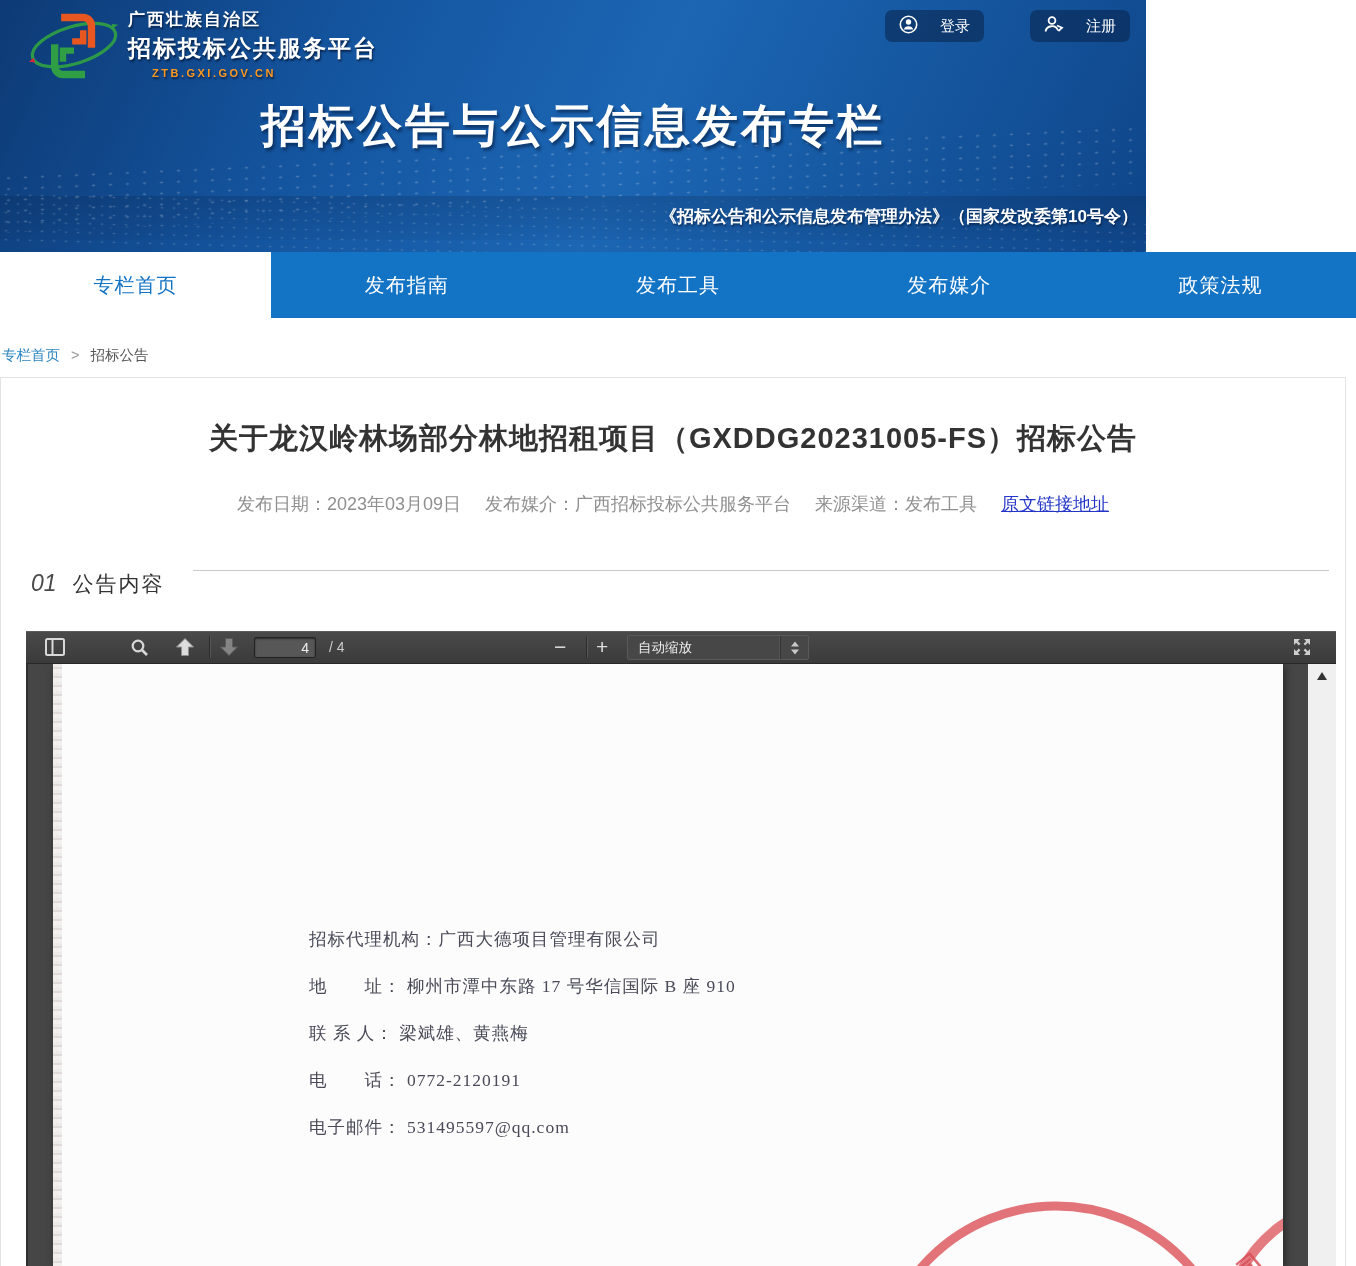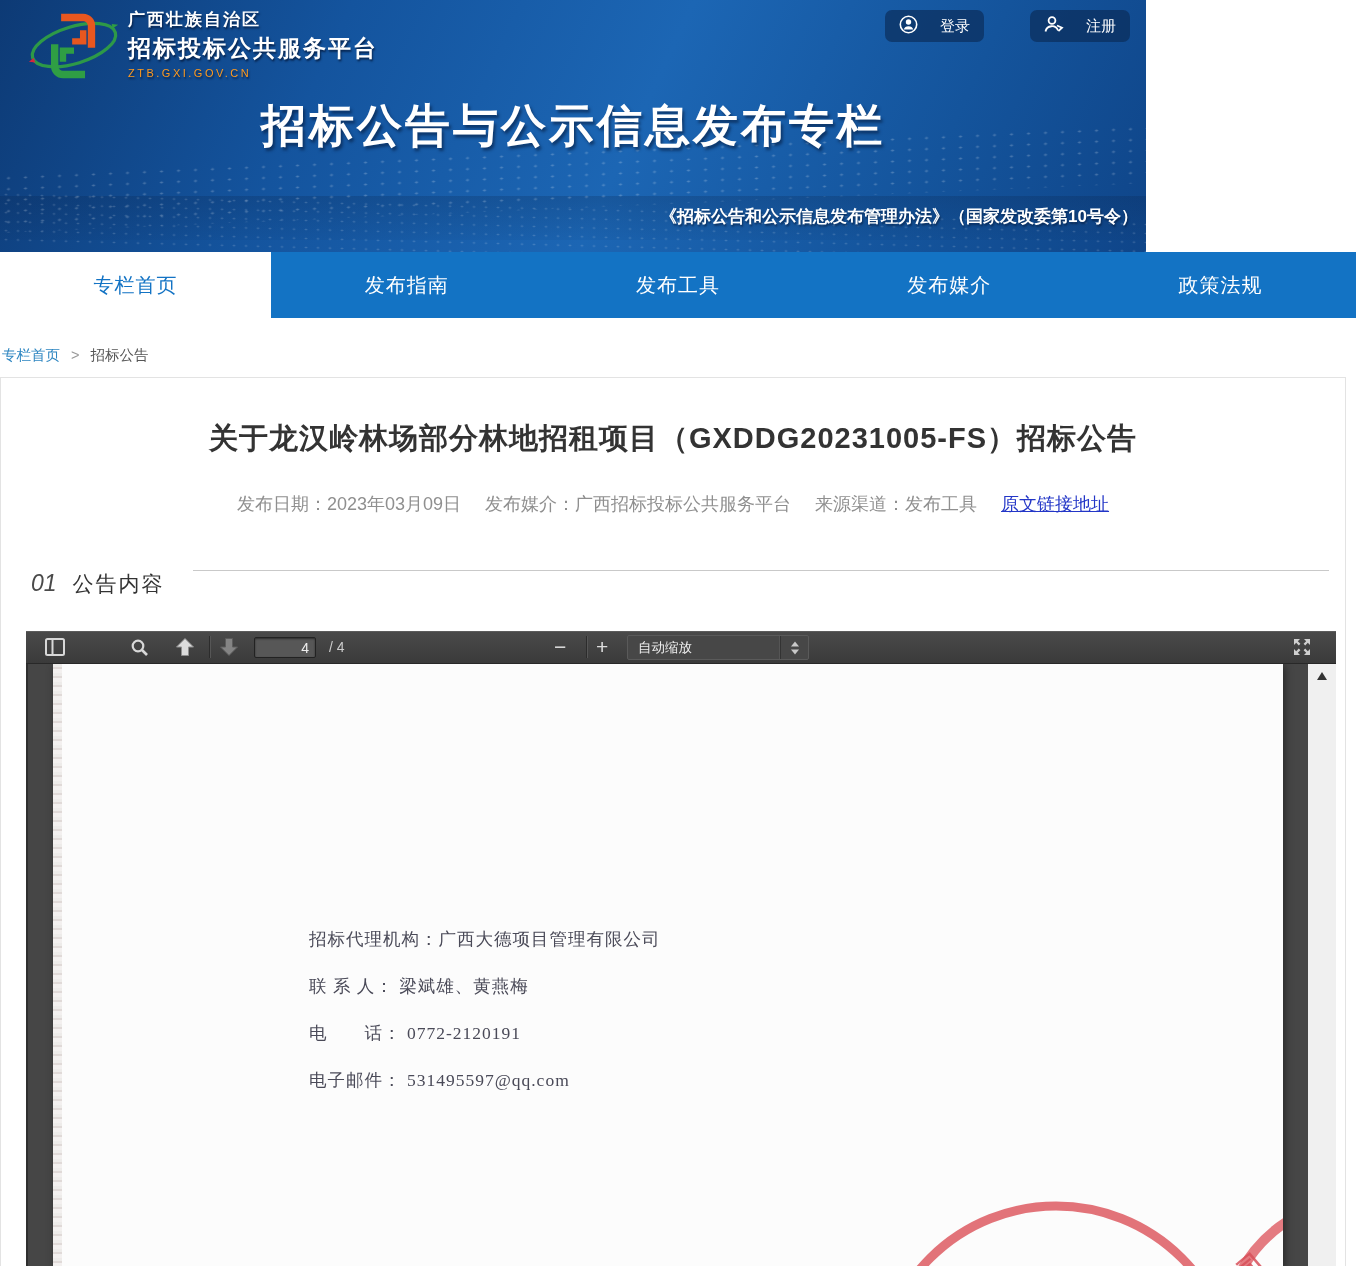--- a/index.html
+++ b/index.html
@@ -16,21 +16,21 @@
   .header .dots2 { position:absolute; left:0; top:205px; width:100%; height:55px; opacity:.35;
     background-image:radial-gradient(rgba(255,255,255,.45) 1px, transparent 1.6px);
     background-size:12px 9px; transform:skewY(1.5deg); }
   .header .band { position:absolute; left:0; top:196px; width:100%; height:44px;
     background:linear-gradient(180deg,rgba(8,32,70,.22),rgba(8,32,70,.05)); }
 
   .logo-block { position:absolute; left:28px; top:4px; display:flex; align-items:flex-start; }
   .logo-text { margin-left:8px; color:#fff; text-shadow:1px 2px 2px rgba(4,24,58,.8); }
   .logo-text .l1 { font-size:17px; font-weight:bold; letter-spacing:2px; margin-top:4px; }
   .logo-text .l2 { font-size:23px; font-weight:bold; letter-spacing:2px; margin-top:2px; }
-  .logo-text .l3 { font-size:11px; font-weight:normal; color:#ff9a1e; letter-spacing:2.5px; margin-top:3px; }
+  .logo-text .l3 { font-size:11px; font-weight:bold; color:#ff9a1e; letter-spacing:2.5px; margin-top:3px;margin-left:24px; }
 
   .auth { position:absolute; top:10px; right:16px; display:flex; gap:46px; }
   .auth-btn { display:flex; align-items:center; gap:22px; background:rgba(9,40,82,.62);
     border:none; border-radius:7px; padding:5px 14px; color:#fff; font-size:15px; cursor:pointer; }
 
   .banner-title { position:absolute; left:0; top:96px; width:100%; text-align:center;
     color:#fff; font-size:45px; font-weight:bold; letter-spacing:3px;
     text-shadow:2px 3px 3px rgba(4,22,52,.55); }
   .banner-subtitle { position:absolute; top:205px; right:8px; color:#fff; font-size:17px;
     font-weight:bold; text-shadow:1px 2px 2px rgba(4,22,52,.6); }
@@ -250,20 +250,21 @@
       </button>
     </div>
 
     <div class="pdf-body">
       <div class="page">
         <div class="page-edge"></div>
 
 
         <div class="doc doc-b2">
           <div class="doc-line">招标代理机构：广西大德项目管理有限公司</div>
+          <div class="doc-line">地　　址： 柳州市潭中东路 17 号华信国际 B 座 910</div>
           <div class="doc-line">联 系 人： 梁斌雄、黄燕梅</div>
           <div class="doc-line">电　　话： 0772-2120191</div>
           <div class="doc-line">电子邮件： 531495597@qq.com</div>
         </div>
 
         <div class="stamp">
           <svg width="380" height="380" viewBox="0 0 380 380">
             <circle cx="190" cy="192" r="178" fill="none" stroke="#dd5a62" stroke-width="9" opacity="0.85"></circle>
             <defs>
                 <path id="arcTop" d="M 60,235 A 138 138 0 0 1 320,235"></path>

